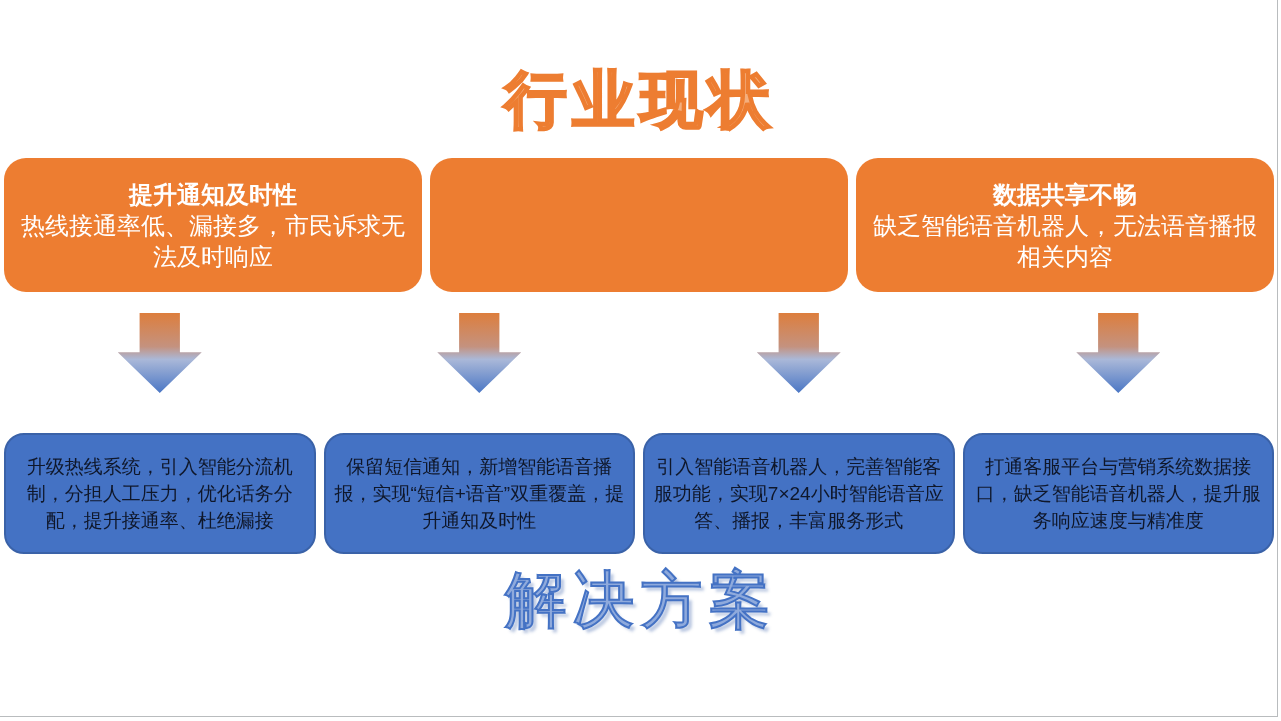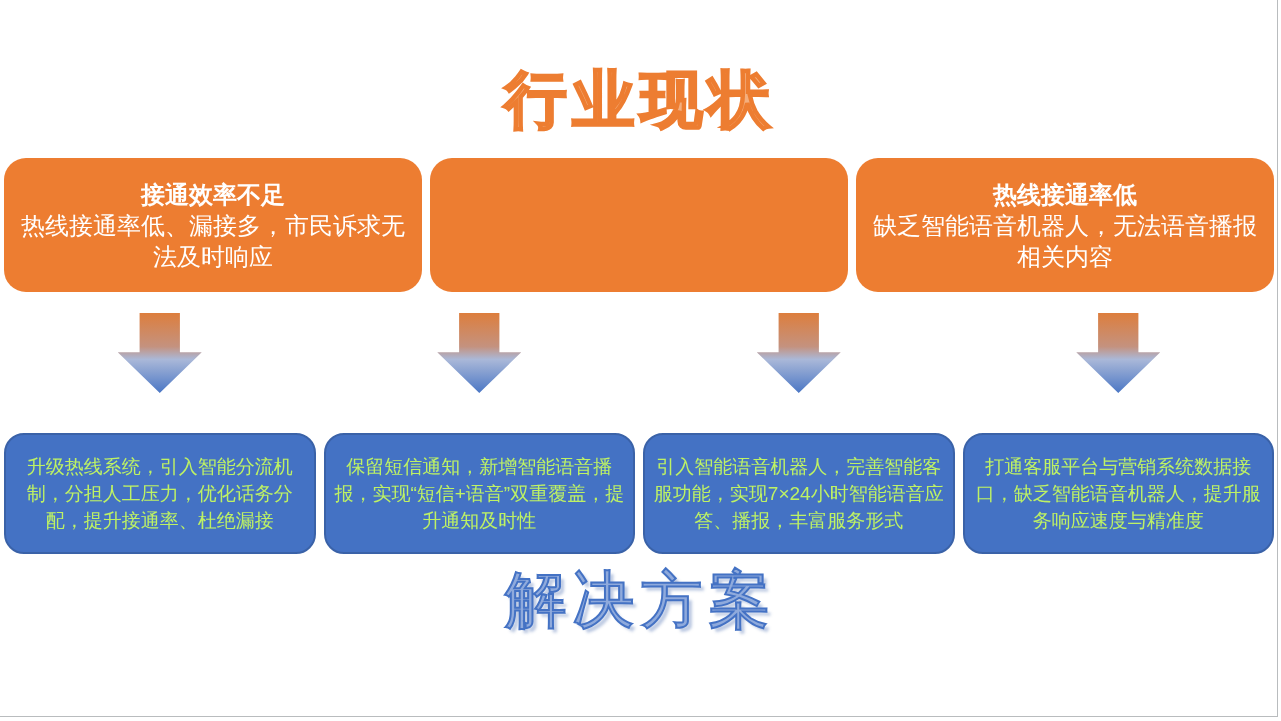--- a/index.html
+++ b/index.html
@@ -73,42 +73,42 @@
       #aab8d8 58%,
       var(--arrow_bottom, #4B77C5) 100%);
     clip-path:polygon(26% 0%, 74% 0%, 74% 49%, 100% 49%, 50% 100%, 0% 49%, 26% 49%);
   }
 
   .solution-box {
     flex:1;
     background:var(--blue, #4472C4);
     border:2px solid var(--blue_border, #3A62A8);
     border-radius:20px;
-    color:#bef264;
+    color:#0f172a;
     display:flex; align-items:center; justify-content:center;
     text-align:center;
     padding:4px 5px;
     box-sizing:border-box;
     font-size:19px; line-height:27px;
   }
 </style>
 </head>
 <body>
 
 <div class="title title-top">行业现状</div>
 
 <div class="row problems-row">
   <div class="problem-box">
-    <div class="problem-title">接通效率不足</div>
+    <div class="problem-title">提升通知及时性</div>
     <div class="problem-body">热线接通率低、漏接多，市民诉求无法及时响应</div>
   </div>
   <div class="problem-box">
   </div>
   <div class="problem-box">
-    <div class="problem-title">热线接通率低</div>
+    <div class="problem-title">数据共享不畅</div>
     <div class="problem-body">缺乏智能语音机器人，无法语音播报相关内容</div>
   </div>
 </div>
 
 <div class="row arrows-row">
   <div class="arrow-cell">
     <div class="arrow-down"></div>
   </div>
   <div class="arrow-cell">
     <div class="arrow-down"></div>

